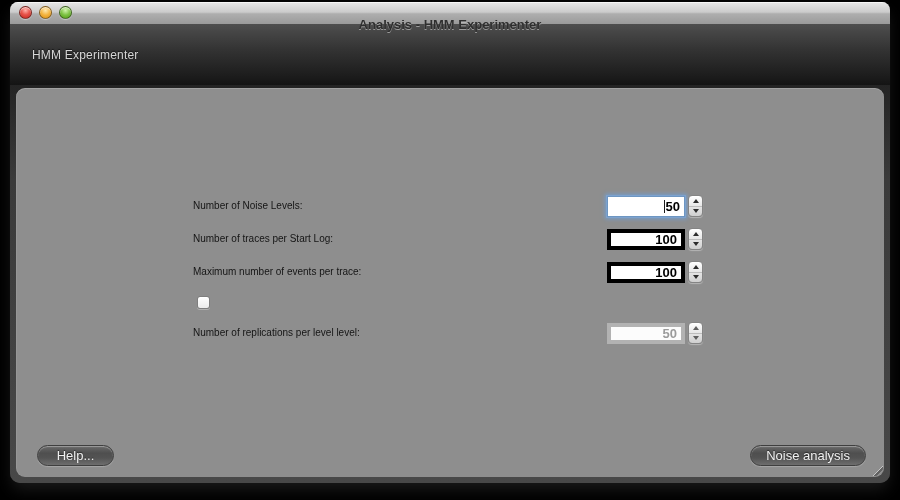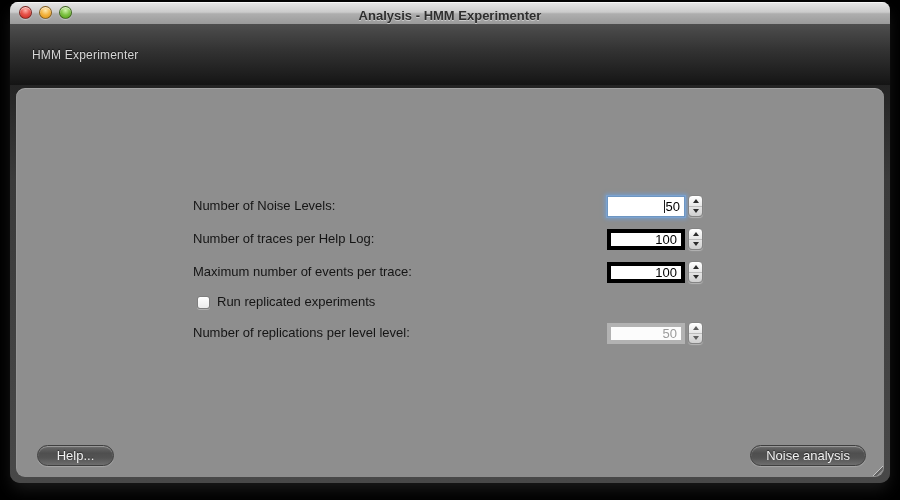--- a/index.html
+++ b/index.html
@@ -13,38 +13,38 @@
   
   .titlebar{position:relative;height:22px;
     background:linear-gradient(180deg,#e6e6e6 0%,#cbcbcb 46%,#aeaeae 54%,#9a9a9a 100%);
     box-shadow:inset 0 1px 0 rgba(255,255,255,.6);}
   .traffic{position:absolute;left:9px;top:4px;display:flex;gap:7px;}
   .light{width:13px;height:13px;border-radius:50%;border:1px solid rgba(0,0,0,.45);
     box-shadow:inset 0 1px 1px rgba(255,255,255,.7), 0 1px 1px rgba(255,255,255,.4);cursor:default;}
   .light.red{background:radial-gradient(circle at 50% 30%,#ffb3ac 0%,#e8554c 45%,#c2231a 100%);}
   .light.yellow{background:radial-gradient(circle at 50% 30%,#ffe9b0 0%,#f4b33e 50%,#d88d14 100%);}
   .light.green{background:radial-gradient(circle at 50% 30%,#d2f4ae 0%,#7dc243 50%,#4f9a12 100%);}
-  .wtitle{position:absolute;left:0;right:0;top:3px;height:22px;line-height:22px;text-align:center;
+  .wtitle{position:absolute;left:0;right:0;top:12px;height:22px;line-height:22px;text-align:center;
     font-size:13px;font-weight:bold;color:#2e2e2e;text-shadow:0 1px 0 rgba(255,255,255,.45);}
 
   
   .appheader{height:61px;display:flex;align-items:center;padding-left:22px;
     background:linear-gradient(180deg,#4e4e4e 0%,#333333 42%,#1e1e1e 82%,#141414 100%);}
   .appheader .htitle{font-size:12px;color:#d6d6d6;text-shadow:0 -1px 1px rgba(0,0,0,.6);letter-spacing:.2px;}
 
   
   .frame{height:398px;padding:3px 6px 6px;
     background:linear-gradient(180deg,#242424 0%,#3a3a3a 24%,#484848 100%);}
   .panel{position:relative;width:100%;height:100%;border-radius:9px;background:#8e8e8e;
     box-shadow:inset 0 1px 0 rgba(255,255,255,.18), inset 1px 0 0 rgba(255,255,255,.08);}
 
   
   .form-row{position:absolute;left:0;right:0;height:22px;}
-  .flabel{position:absolute;left:177px;line-height:22px;font-size:13px;color:#151515;}
-  .field{position:absolute;left:591px;top:0;display:flex;align-items:center;}
+  .flabel{position:absolute;left:177px;line-height:22px;font-size:10px;color:#151515;}
+  .field{position:absolute;left:591px;top:0;display:flex;align-items:center;font-weight:bold;}
   .textbox{width:78px;height:21px;background:#fff;border:4px solid #000000;
     display:flex;align-items:center;justify-content:flex-end;padding:0 4px;
     font-size:13px;color:#000;}
   .textbox.focused{border:1px solid #6d96c2;
     box-shadow:0 0 0 1px rgba(130,170,220,.55), 0 0 4px 2px rgba(110,160,215,.85);}
   .textbox.disabled{border-color:#b2b2b2;color:#9b9b9b;background:#fcfcfc;}
   .caret{width:1px;height:13px;background:#1a1a1a;margin-right:1px;}
   .spinner{width:15px;height:22px;margin-left:3px;border:1px solid #848484;border-radius:4px;
     background:linear-gradient(180deg,#ffffff 0%,#e9e9e9 45%,#cfcfcf 100%);
     display:flex;flex-direction:column;overflow:hidden;
@@ -113,21 +113,21 @@
                 <i class="tri-up"></i>
               </div>
             <div class="spin-half">
                 <i class="tri-down"></i>
               </div>
           </div>
         </div>
       </div>
 
       <div class="form-row" style="top:140px">
-        <span class="flabel">Number of traces per Help Log:</span>
+        <span class="flabel">Number of traces per Start Log:</span>
         <div class="field">
           <div class="textbox">
             <span>100</span>
           </div>
           <div class="spinner">
             <div class="spin-half up">
                 <i class="tri-up"></i>
               </div>
             <div class="spin-half">
                 <i class="tri-down"></i>
@@ -148,21 +148,20 @@
               </div>
             <div class="spin-half">
                 <i class="tri-down"></i>
               </div>
           </div>
         </div>
       </div>
 
       <div class="check-row" style="top:206px">
         <div class="checkbox"></div>
-        <span class="check-label">Run replicated experiments</span>
       </div>
 
       <div class="form-row" style="top:234px">
         <span class="flabel">Number of replications per level level:</span>
         <div class="field">
           <div class="textbox disabled">
             <span>50</span>
           </div>
           <div class="spinner disabled-spin">
             <div class="spin-half up">

